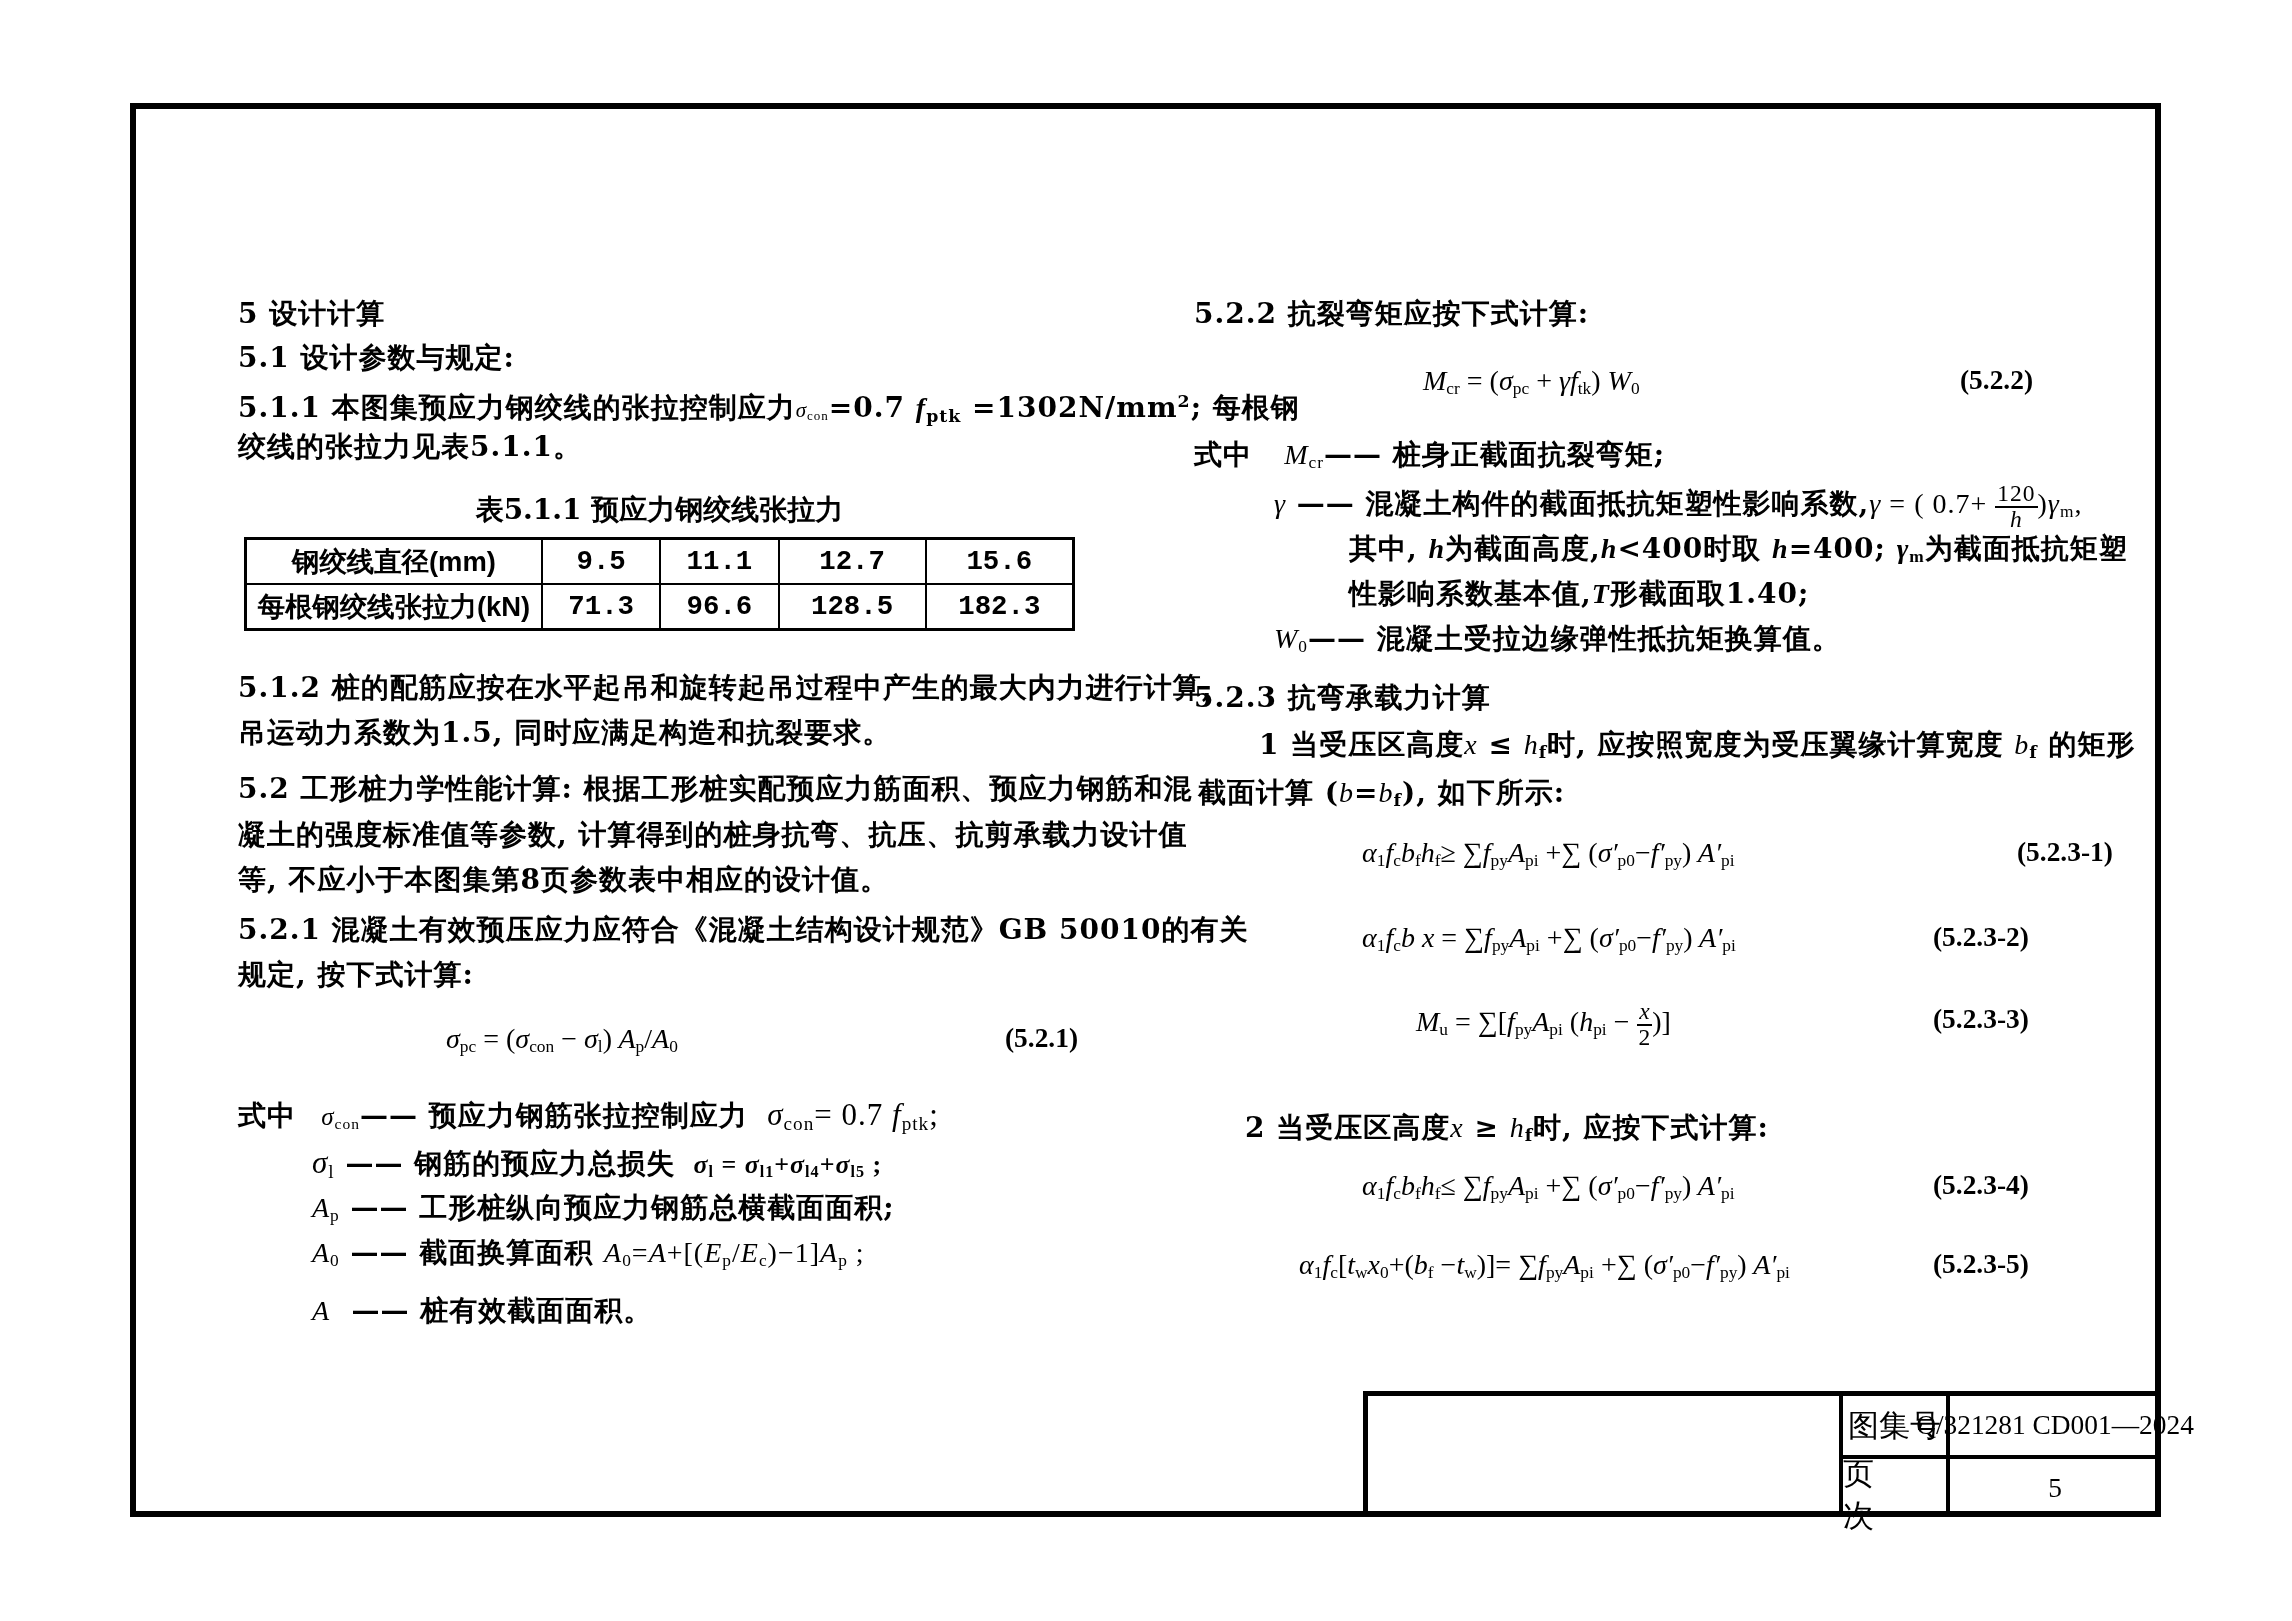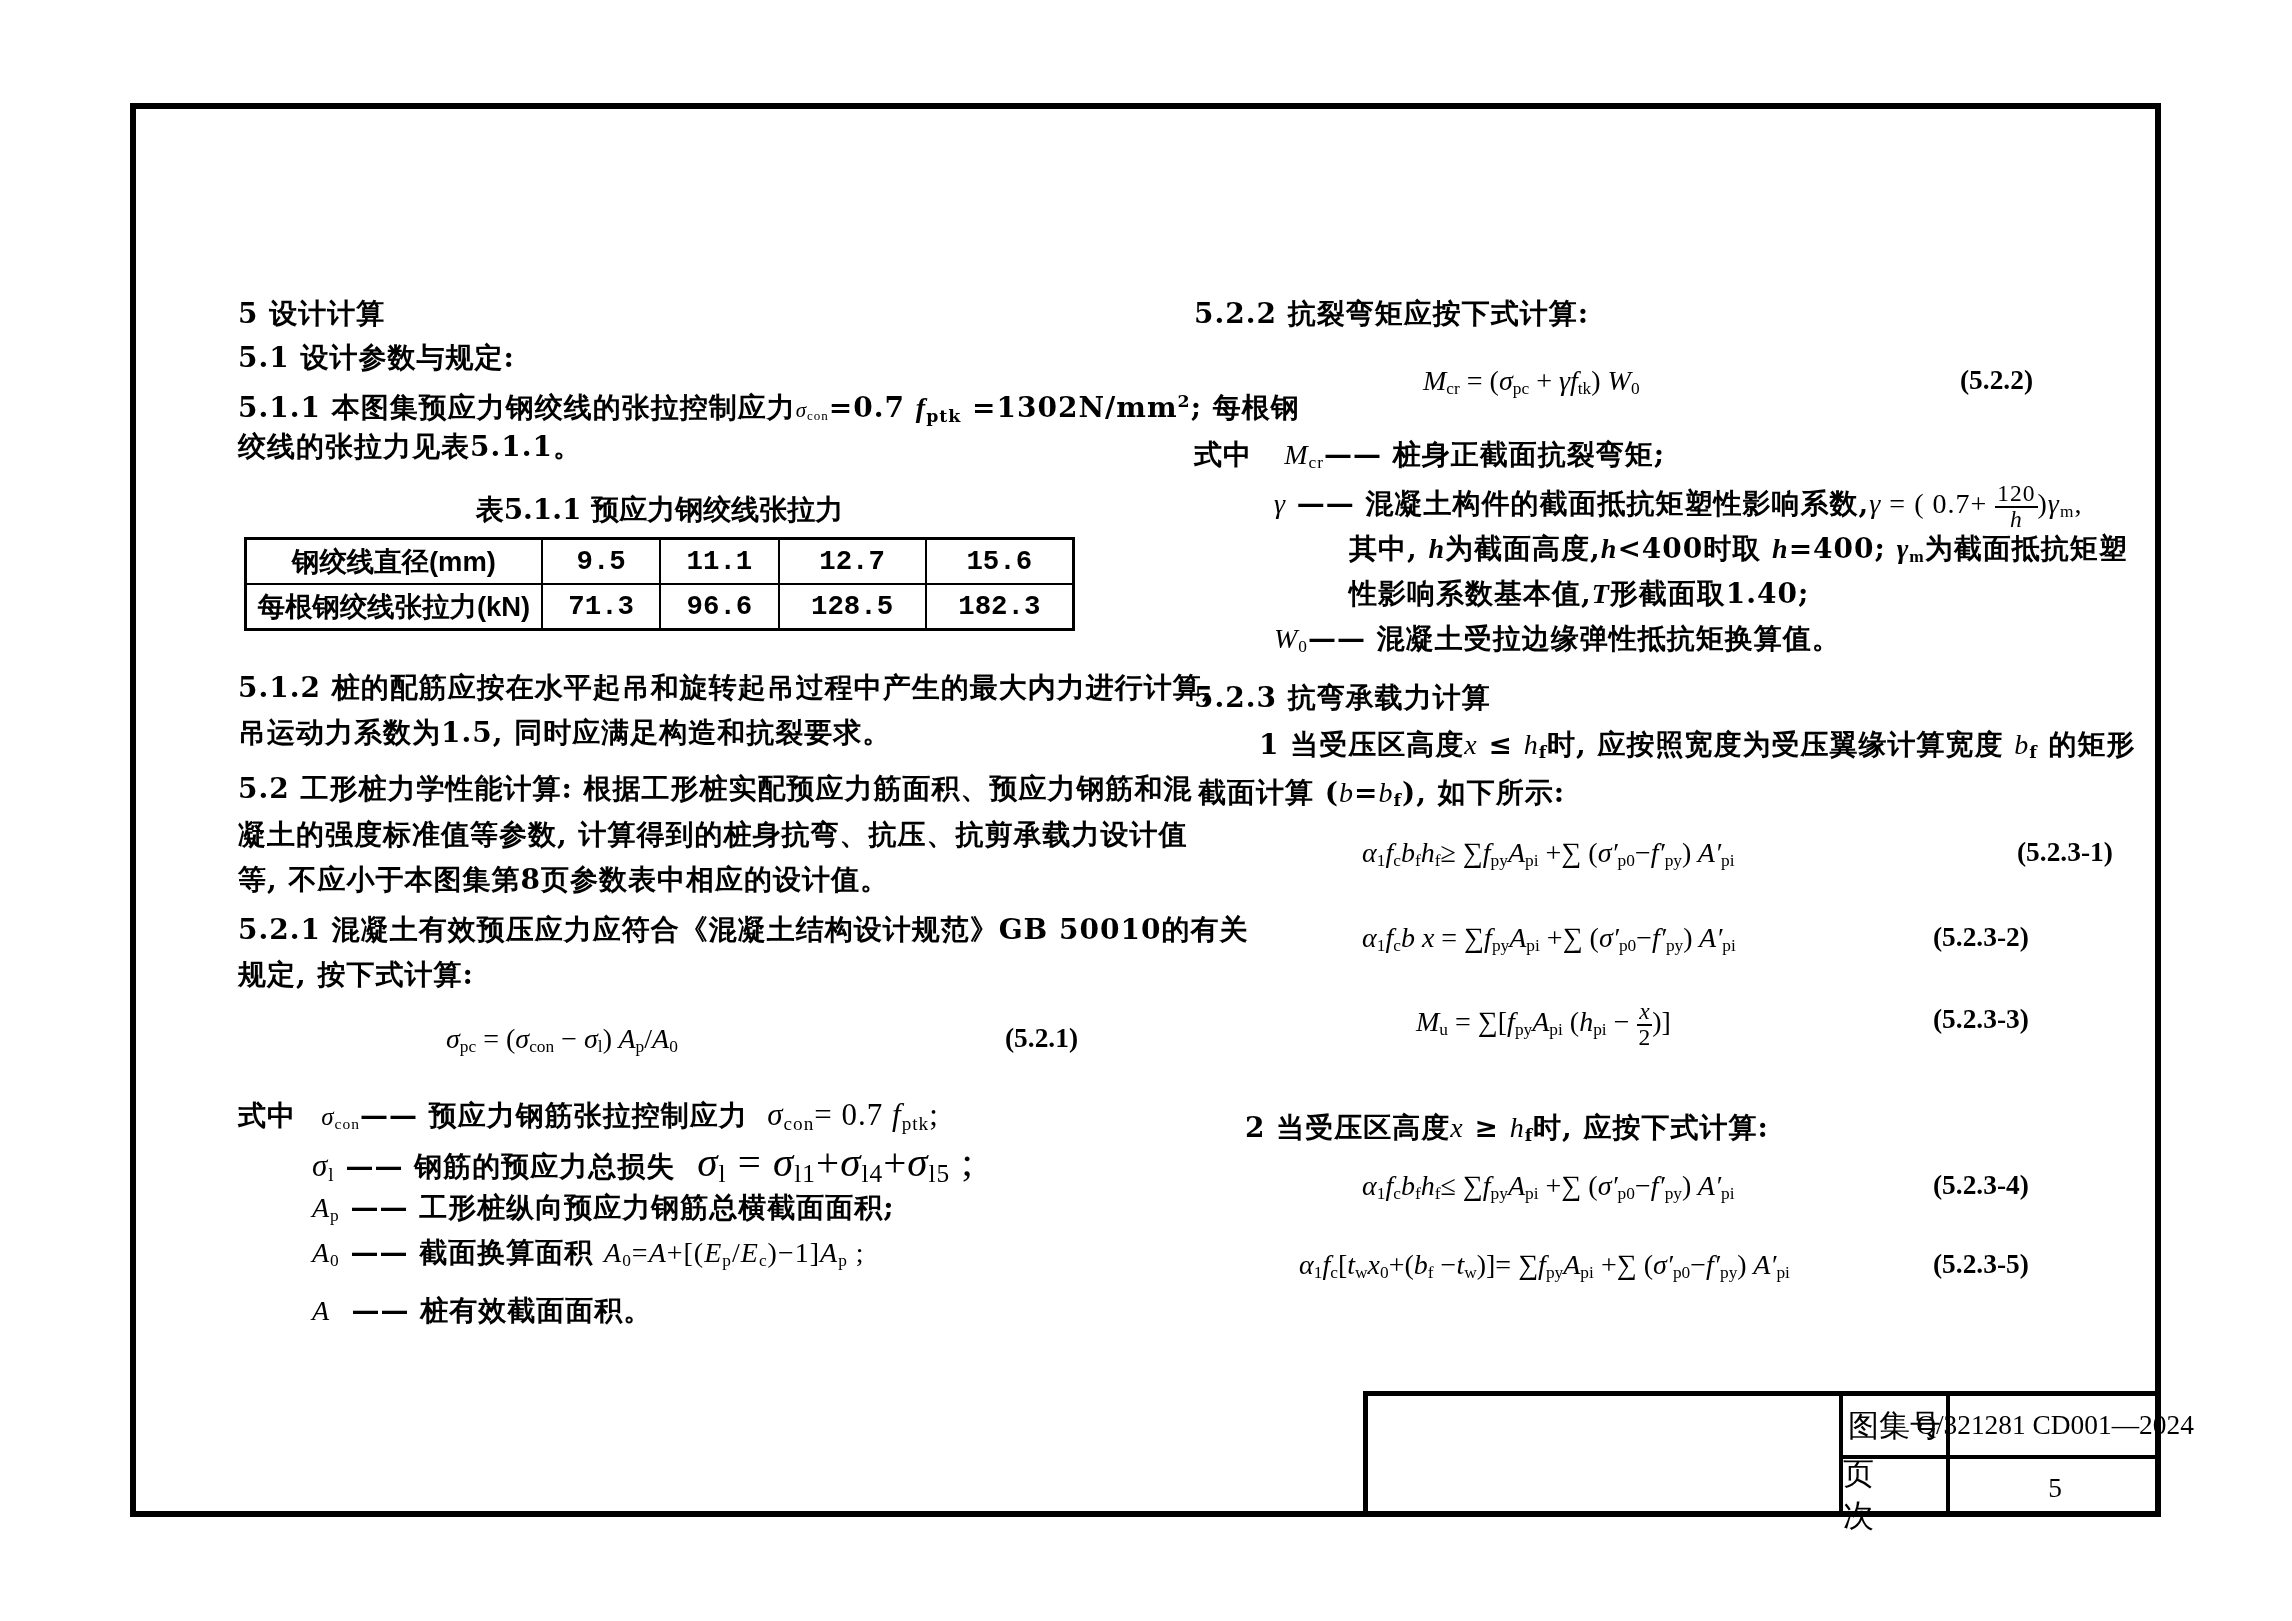--- a/index.html
+++ b/index.html
@@ -81,21 +81,21 @@
 <div class="eq" style="left:446px;top:1019px;">σ<sub>pc</sub> <span class="up">= (</span>σ<sub>con</sub> <span class="up">−</span> σ<sub>l</sub><span class="up">)</span> A<sub>p</sub><span class="up">/</span>A<sub>0</sub></div>
 <div class="eqno" style="left:1005px;top:1019px;">(5.2.1)</div>
 
 <div class="line" style="left:238px;top:1095px;">
   <span>式中</span>
   <span class="eq" style="position:static;font-weight:normal;font-size:25px;">&nbsp; σ<sub>con</sub></span><span>—— 预应力钢筋张拉控制应力</span>
   <span class="eq" style="position:static;font-weight:normal;font-size:31px;">&nbsp;σ<sub>con</sub><span class="up">= 0.7</span> f<sub>ptk</sub><span class="up">;</span></span>
 </div>
 <div class="line" style="left:312px;top:1143px;">
   <span class="eq" style="position:static;font-weight:normal;font-size:31px;">σ<sub>l</sub></span> <span>—— 钢筋的预应力总损失</span>
-  <span class="eq" style="position:static;font-weight:normal;font-size:41px;">&nbsp;σ<sub>l</sub> <span class="up">=</span> σ<sub>l1</sub><span class="up">+</span>σ<sub>l4</sub><span class="up">+</span>σ<sub>l5</sub><span class="up"> ;</span></span>
+  <span class="eq" style="position:static;font-weight:bold;font-size:26px;">&nbsp;σ<sub>l</sub> <span class="up">=</span> σ<sub>l1</sub><span class="up">+</span>σ<sub>l4</sub><span class="up">+</span>σ<sub>l5</sub><span class="up"> ;</span></span>
 </div>
 <div class="line" style="left:312px;top:1188px;">
   <span class="eq" style="position:static;font-weight:normal;">A<sub>p</sub></span> <span>—— 工形桩纵向预应力钢筋总横截面面积;</span>
 </div>
 <div class="line" style="left:312px;top:1233px;">
   <span class="eq" style="position:static;font-weight:normal;">A<sub>0</sub></span> <span>—— 截面换算面积</span>
   <span class="eq" style="position:static;font-weight:normal;">A<sub>0</sub><span class="up">=</span>A<span class="up">+[(</span>E<sub>p</sub><span class="up">/</span>E<sub>c</sub><span class="up">)−1]</span>A<sub>p</sub><span class="up"> ;</span></span>
 </div>
 <div class="line" style="left:312px;top:1278px;margin-top:13px;">
   <span class="eq" style="position:static;font-weight:normal;">A</span>&nbsp; <span>—— 桩有效截面面积。</span>

